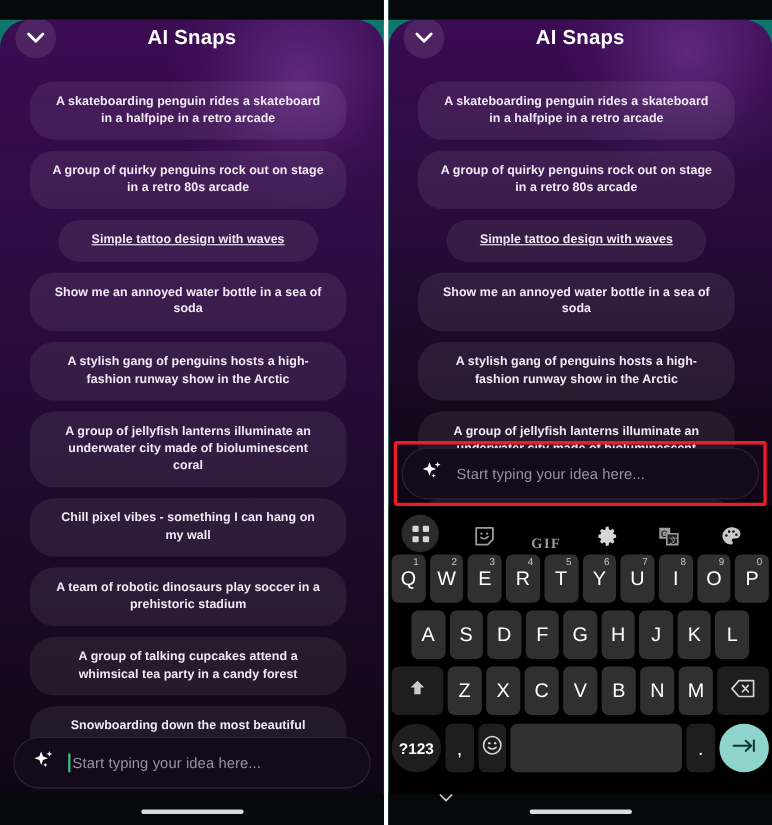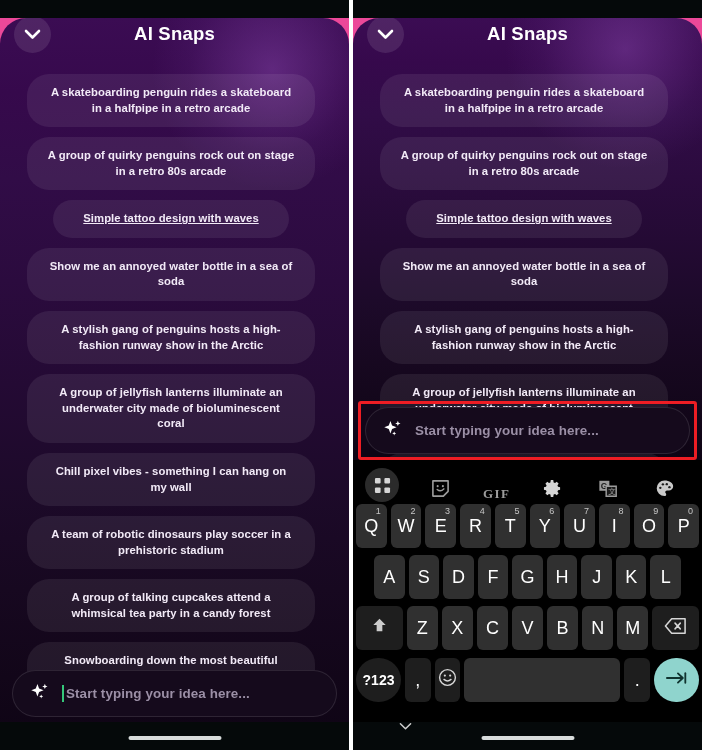--- a/index.html
+++ b/index.html
@@ -15,21 +15,21 @@
     display: flex;
     gap: 4px;
     background: #ffffff;
   }
 
   
   .phone {
     position: relative;
     width: 349px;
     height: 750px;
-    background: #ec4899;
+    background: #0f766e;
     overflow: hidden;
     flex: 0 0 349px;
   }
   .phone-inner {
     position: absolute;
     inset: 0;
     overflow: hidden;
   }
 
   
@@ -143,21 +143,21 @@
     z-index: 8;
     cursor: text;
   }
   .phone.left .input-bar { bottom: 33px; }
   .phone.right .input-bar { bottom: 296px; }
 
   .spark { flex: 0 0 auto; display: block; }
   .placeholder {
     color: #9b8fa6;
     font-size: 13.4px;
-    font-weight: 700;
+    font-weight: 400;
     letter-spacing: 0.1px;
   }
   .caret {
     width: 2px; height: 17px;
     background: #35c77a;
     margin-right: -9px;
     flex: 0 0 auto;
   }
 
   

